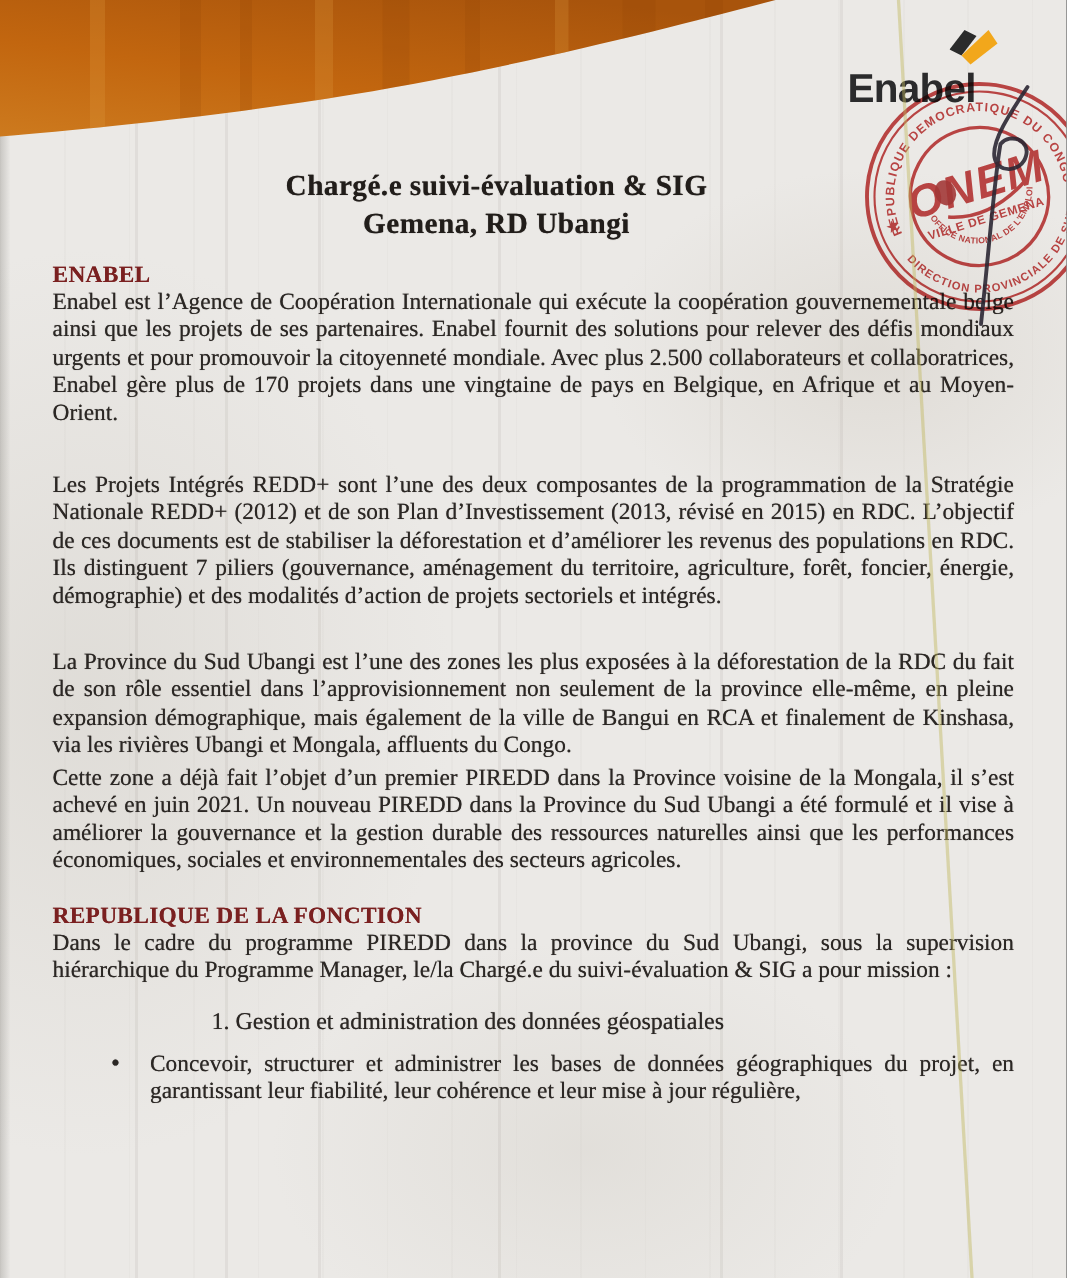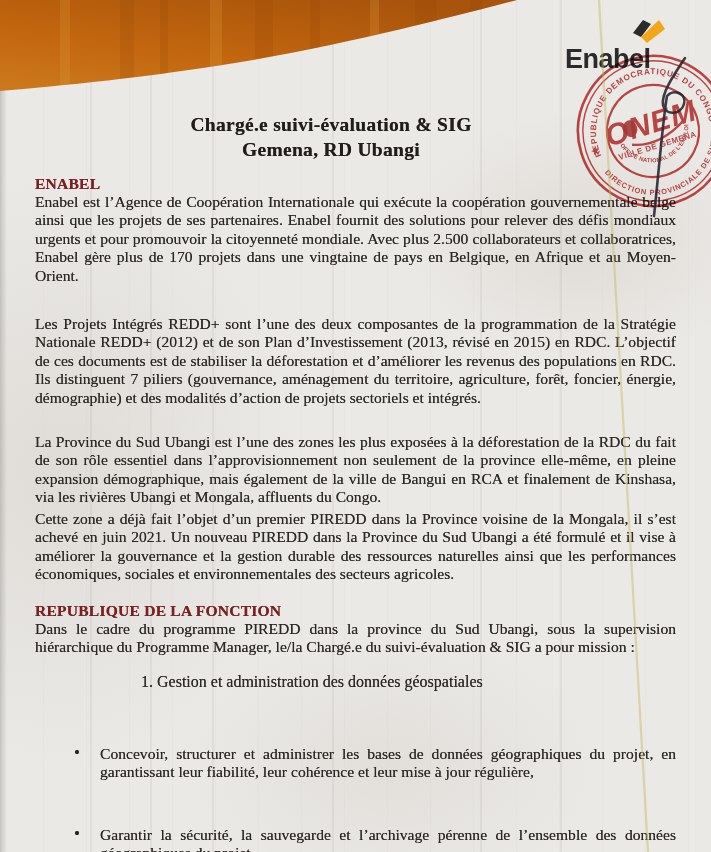--- a/index.html
+++ b/index.html
@@ -43,21 +43,21 @@
   .h-desc{top:602px}
   .p-desc{top:620px}
   .subheading { position:absolute; left:100px; top:673px; z-index:3;
     font-weight:normal; font-size:16px; color:#2b2724;
     text-shadow:0 0 0.45px rgba(43,39,36,0.75);margin-left:41px; }
 
   ul.bullets { position:absolute; left:35px; top:701px; width:641px; z-index:3;
     margin:0; padding:0; list-style:none; }
   ul.bullets li { position:relative; padding-left:65px; margin-bottom:1px;
     font-size:15.6px; line-height:18.4px; color:#2b2724; text-align:justify;
-    text-shadow:0 0 0.45px rgba(43,39,36,0.75);margin-top:44px; }
+    text-shadow:0 0 0.45px rgba(43,39,36,0.75); }
   ul.bullets li::before { content:"\2022"; position:absolute; left:39px; top:-1px;
     font-size:17px; }
 
   .stamp { position:absolute; left:543px; top:21px; z-index:5;
     mix-blend-mode:multiply; opacity:0.9; }
   .overlay { position:absolute; left:0; top:0; z-index:6; pointer-events:none; }
 </style>
 </head>
 <body>
 
@@ -115,21 +115,20 @@
   <p class="tblock p-ctx1">Les Projets Intégrés REDD+ sont l’une des deux composantes de la programmation de la Stratégie Nationale REDD+ (2012) et de son Plan d’Investissement (2013, révisé en 2015) en RDC. L’objectif de ces documents est de stabiliser la déforestation et d’améliorer les revenus des populations en RDC. Ils distinguent 7 piliers (gouvernance, aménagement du territoire, agriculture, forêt, foncier, énergie, démographie) et des modalités d’action de projets sectoriels et intégrés.</p>
   <p class="tblock p-ctx2">La Province du Sud Ubangi est l’une des zones les plus exposées à la déforestation de la RDC du fait de son rôle essentiel dans l’approvisionnement non seulement de la province elle-même, en pleine expansion démographique, mais également de la ville de Bangui en RCA et finalement de Kinshasa, via les rivières Ubangi et Mongala, affluents du Congo.</p>
   <p class="tblock p-ctx3">Cette zone a déjà fait l’objet d’un premier PIREDD dans la Province voisine de la Mongala, il s’est achevé en juin 2021. Un nouveau PIREDD dans la Province du Sud Ubangi a été formulé et il vise à améliorer la gouvernance et la gestion durable des ressources naturelles ainsi que les performances économiques, sociales et environnementales des secteurs agricoles.</p>
 
   <div class="tblock heading h-desc">REPUBLIQUE DE LA FONCTION</div>
   <p class="tblock p-desc">Dans le cadre du programme PIREDD dans la province du Sud Ubangi, sous la supervision hiérarchique du Programme Manager, le/la Chargé.e du suivi-évaluation &amp; SIG a pour mission :</p>
   <div class="subheading">1. Gestion et administration des données géospatiales</div>
 
   <ul class="bullets">
     <li>Concevoir, structurer et administrer les bases de données géographiques du projet, en garantissant leur fiabilité, leur cohérence et leur mise à jour régulière,</li>
-    <li>Garantir la sécurité, la sauvegarde et l’archivage pérenne de l’ensemble des données géographiques du projet,</li>
   </ul>
 
   <svg class="stamp" width="220" height="220" viewBox="0 0 220 220">
     <defs>
       <path id="arcTop" d="M 56.4,129.5 A 57,57 0 1 1 163.6,129.5"></path>
       <path id="arcBottom" d="M 48.2,126.6 A 64,64 0 0 0 171.8,126.6"></path>
       <path id="arcInner" d="M 73.1,106.8 A 37,37 0 0 0 146.9,106.8"></path>
     </defs>
     <g transform="rotate(-17 110 110)" font-family="Liberation Sans, sans-serif">
       <circle cx="110" cy="110" r="75" fill="none" stroke="#c23636" stroke-width="2.6"></circle>

